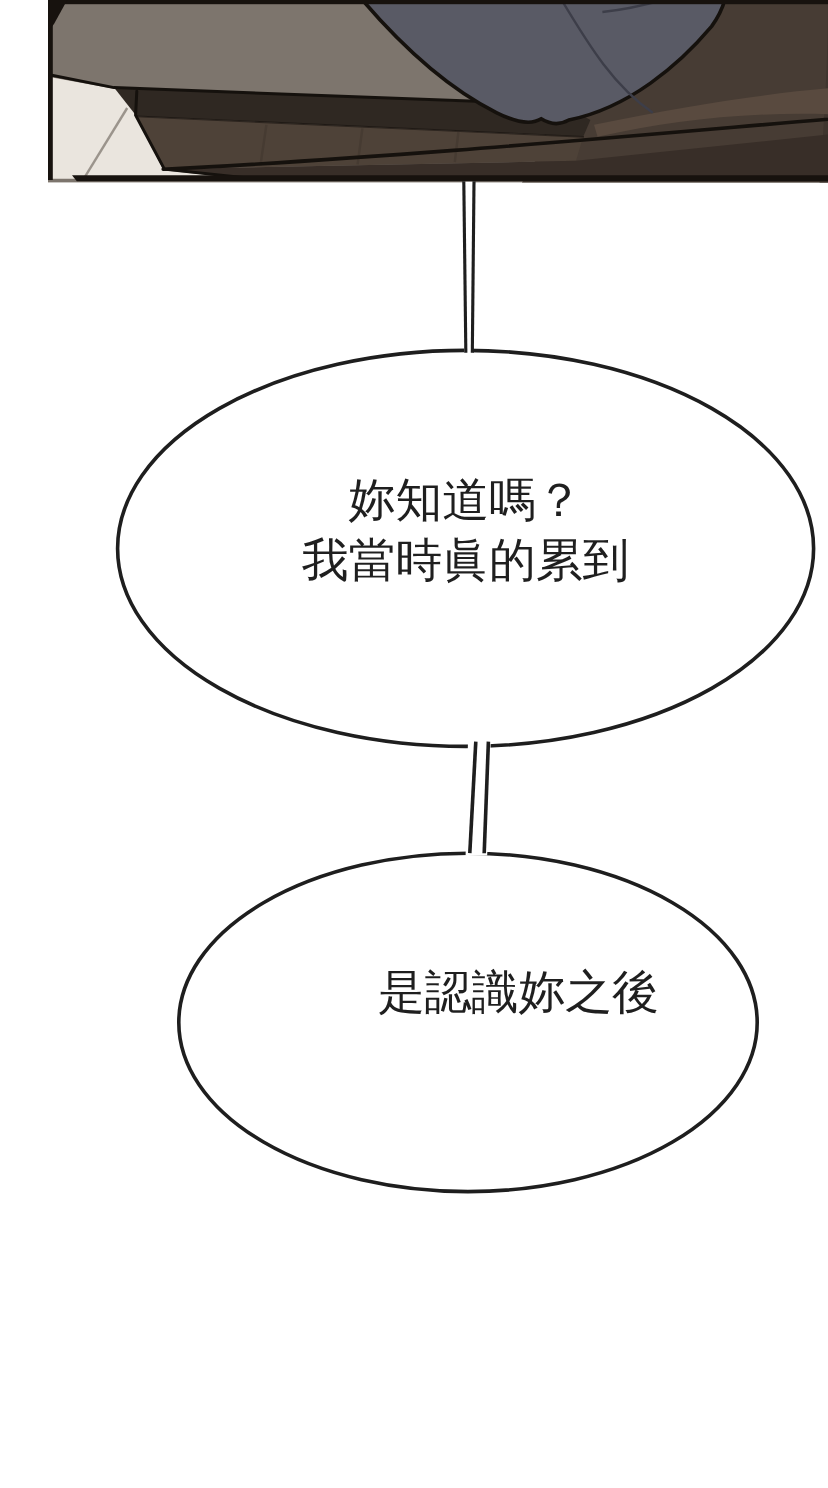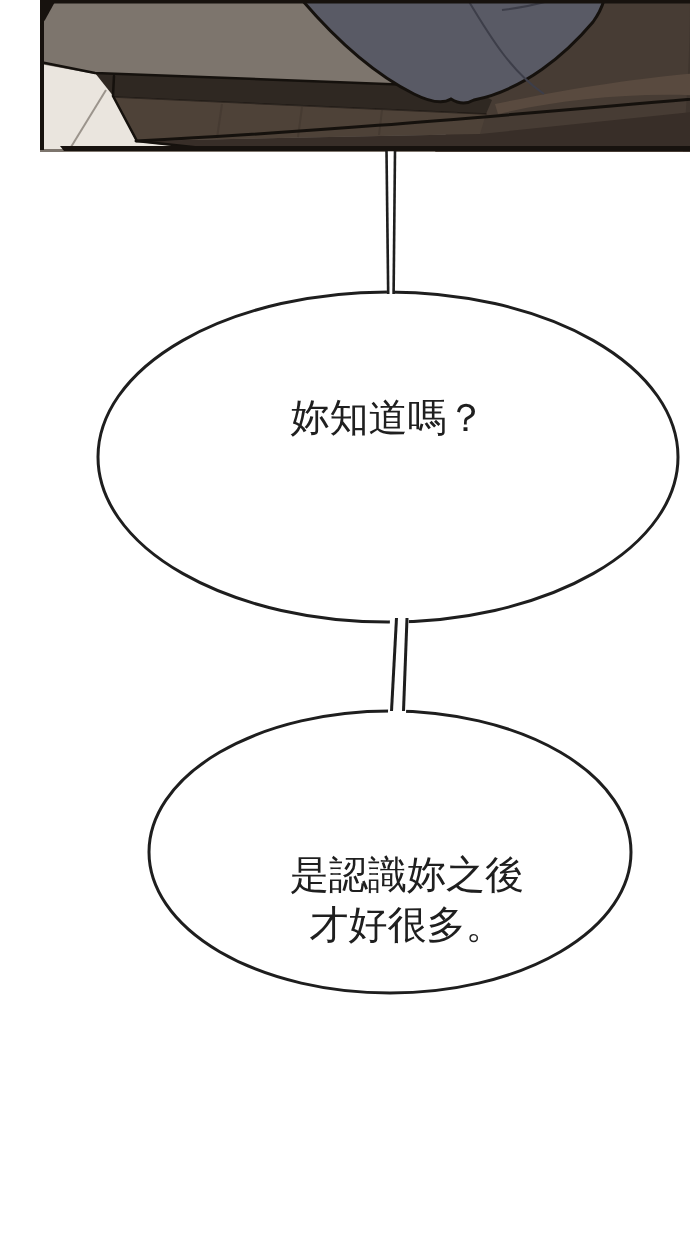--- a/index.html
+++ b/index.html
@@ -22,21 +22,21 @@
     position: absolute;
     text-align: center;
     color: #1f1f1f;
     font-size: 39px;
     line-height: 50px;
     letter-spacing: 0;
     white-space: nowrap;
     font-weight: 400;
   }
   .bubble-text-1 { left: 58px;  top: 393px; width: 580px; }
-  .bubble-text-2 { left: 110px; top: 850px; width: 514px; }
+  .bubble-text-2 { left: 110px; top: 803px; width: 514px; padding-left: 25px; }
 </style>
 </head>
 <body>
 
 <div class="stage">
 
   <svg class="art-svg" viewBox="0 0 690 1240" xmlns="http://www.w3.org/2000/svg">
 
     <g>
 
@@ -101,20 +101,20 @@
       <path d="M350 616 L369 616 L366 713 L348 713 Z" fill="#ffffff"></path>
       <g fill="none" stroke-width="3" stroke-linecap="butt" stroke="#1e1e1e">
         <path d="M356.5 618 L351.5 711"></path>
         <path d="M367 618 L363.5 711"></path>
       </g>
     </g>
   </svg>
 
   <div class="bubble-text bubble-text-1">
     <div>妳知道嗎？</div>
+    <div>我當時眞的累到</div>
   </div>
 
   <div class="bubble-text bubble-text-2">
     <div>是認識妳之後</div>
-    <div>才好很多。</div>
   </div>
 
 </div>
 
 </body></html>

